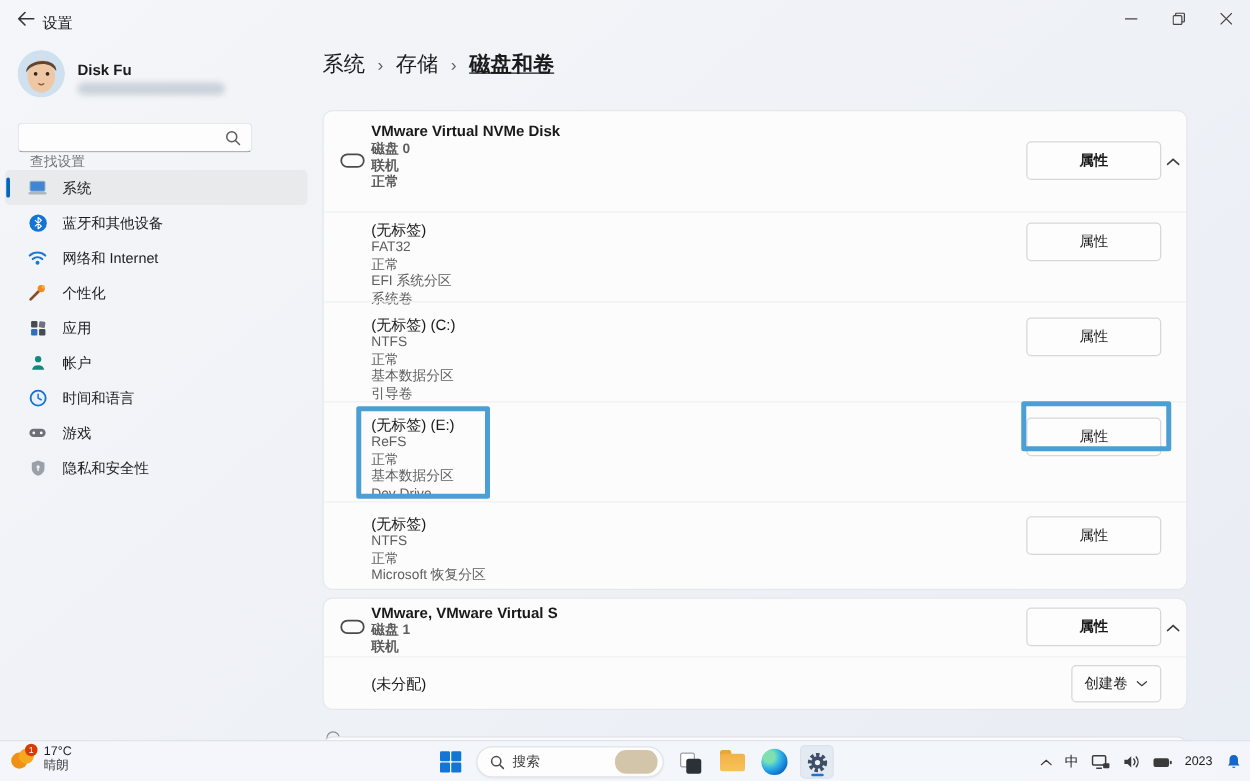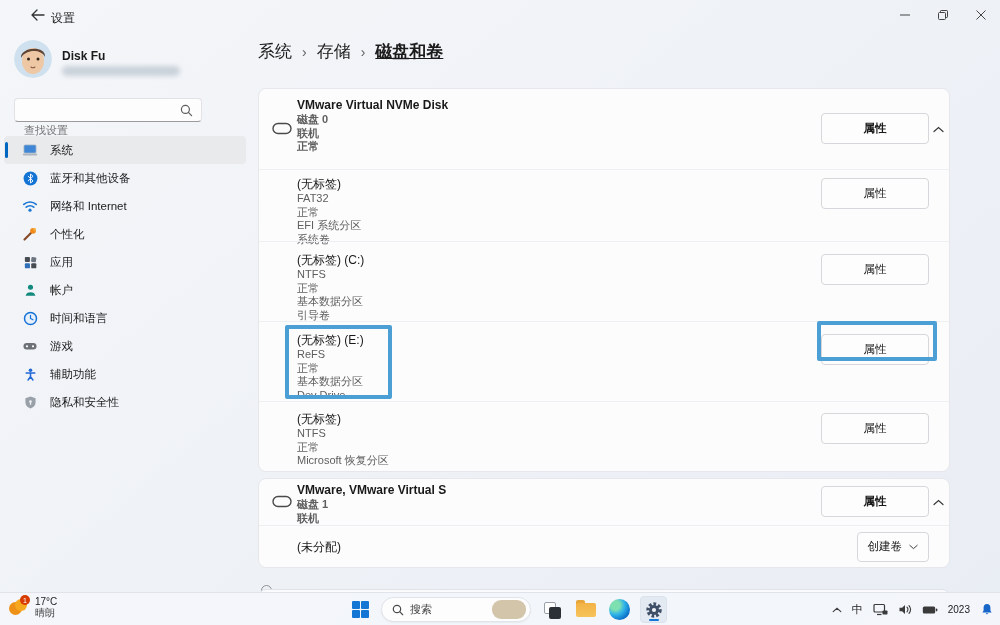--- a/index.html
+++ b/index.html
@@ -2,21 +2,21 @@
 <html><head>
 <meta charset="utf-8">
 <style>
   * { margin:0; padding:0; box-sizing:border-box; }
   html,body { width:1000px; height:625px; }
   body { font-family:"Liberation Sans","DejaVu Sans",sans-serif; font-size:12px; color:#1b1b1b; }
   .window { position:relative; width:1000px; height:625px; overflow:hidden;
             background:linear-gradient(140deg,#f4f6f9 0%,#eef1f6 55%,#e9edf4 100%); }
 
   
-  .titlebar { position:absolute; top:0; left:0; right:0; height:30px;margin-left:17px; }
+  .titlebar { position:absolute; top:0; left:0; right:0; height:30px; }
   .back-btn { position:absolute; left:10px; top:5px; width:22px; height:20px; display:flex;align-items:center;justify-content:center; color:#333; font-size:14px; }
   .app-title { position:absolute; left:34px; top:10px; font-size:12px; color:#1b1b1b; }
   .win-controls { position:absolute; right:0; top:0; height:30px; display:flex; }
   .win-btn { width:38px; height:30px; display:flex; align-items:center; justify-content:center; }
 
   
   .sidebar { position:absolute; left:0; top:30px; width:250px; bottom:33px; }
   .avatar { position:absolute; left:14px; top:10px; width:38px; height:38px; border-radius:50%; overflow:hidden; }
   .profile-name { position:absolute; left:62px; top:19px; font-size:12px; font-weight:bold; }
   .profile-blur { position:absolute; left:62px; top:36px; width:118px; height:10px; background:#c2cbd4; border-radius:5px; filter:blur(2.5px); opacity:.85; }
@@ -233,29 +233,20 @@
               <rect x="1.5" y="5" width="13" height="6.6" rx="3.3" fill="#6d7076"></rect>
               <circle cx="5" cy="8.3" r="1.1" fill="#fff"></circle>
               <circle cx="11" cy="8.3" r="1.1" fill="#fff"></circle>
             </svg>
           </span>
         <span class="nav-label">游戏</span>
       </div>
       <div class="nav-item">
         <span class="nav-icon">
             <svg width="15" height="15" viewBox="0 0 16 16">
-              <circle cx="8" cy="3.4" r="1.9" fill="#1f66d6"></circle>
-              <path d="M3.4 6.4h9.2M8 6.4v4M8 10.4l-2.6 3.4M8 10.4l2.6 3.4" stroke="#1f66d6" stroke-width="1.6" stroke-linecap="round"></path>
-            </svg>
-          </span>
-        <span class="nav-label">辅助功能</span>
-      </div>
-      <div class="nav-item">
-        <span class="nav-icon">
-            <svg width="15" height="15" viewBox="0 0 16 16">
               <path d="M8 1.5l5.4 1.9V8c0 3.3-2.3 5.4-5.4 6.4C4.9 13.4 2.6 11.3 2.6 8V3.4z" fill="#9aa0a8"></path>
               <circle cx="8" cy="7" r="1.4" fill="#eef1f5"></circle>
               <path d="M8 7.8v2.6" stroke="#eef1f5" stroke-width="1.3"></path>
             </svg>
           </span>
         <span class="nav-label">隐私和安全性</span>
       </div>
     </div>
   </div>
 

